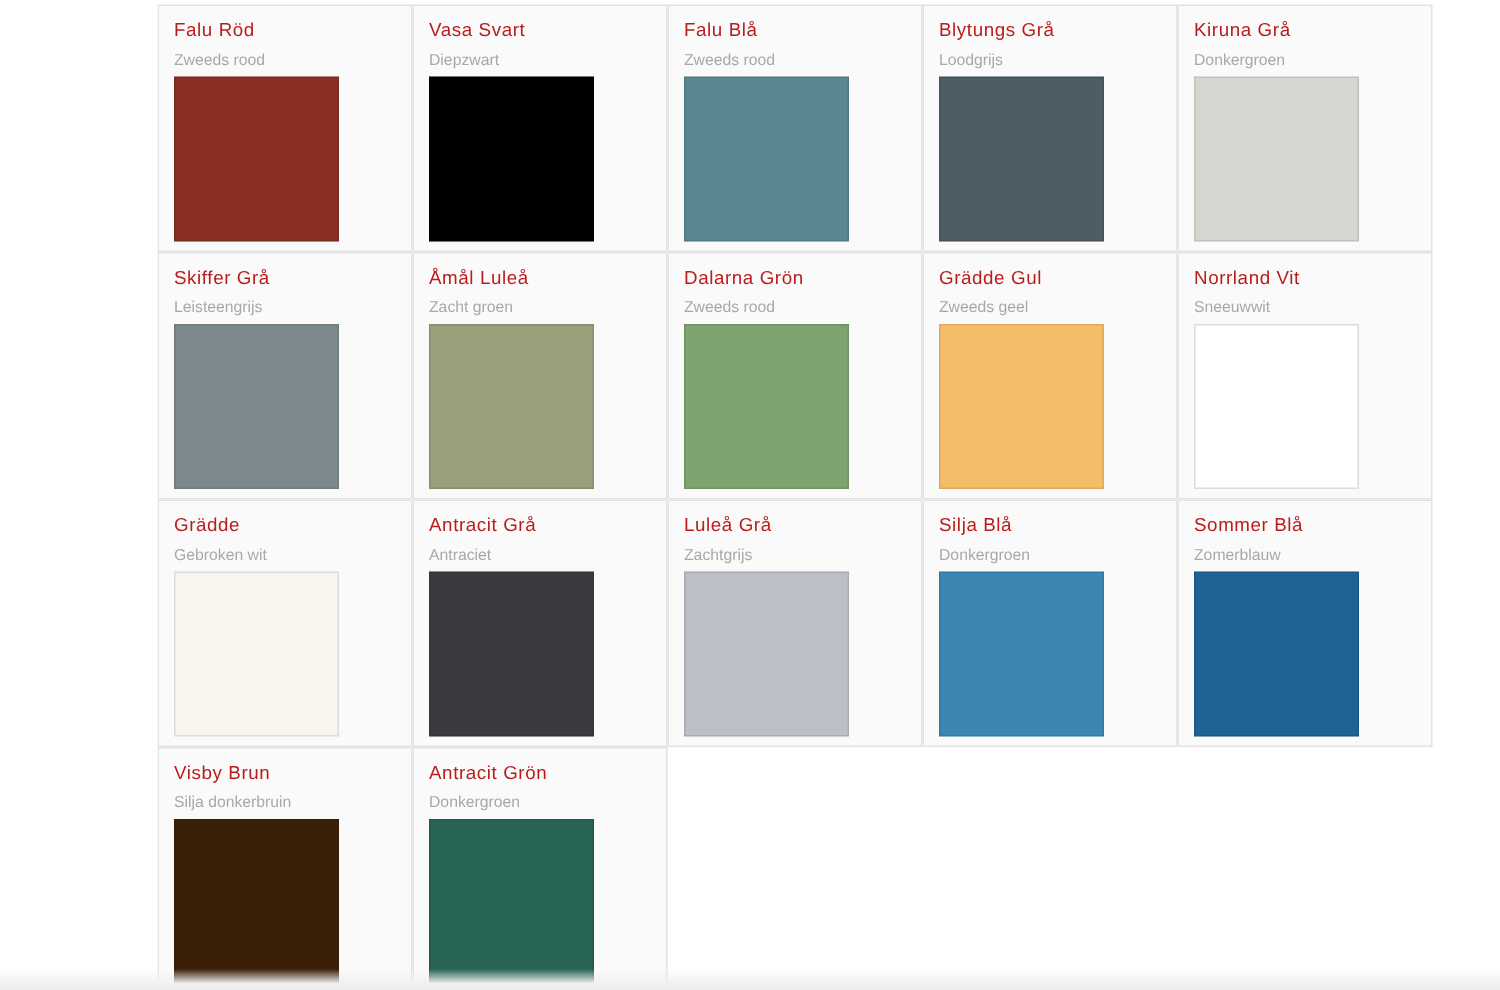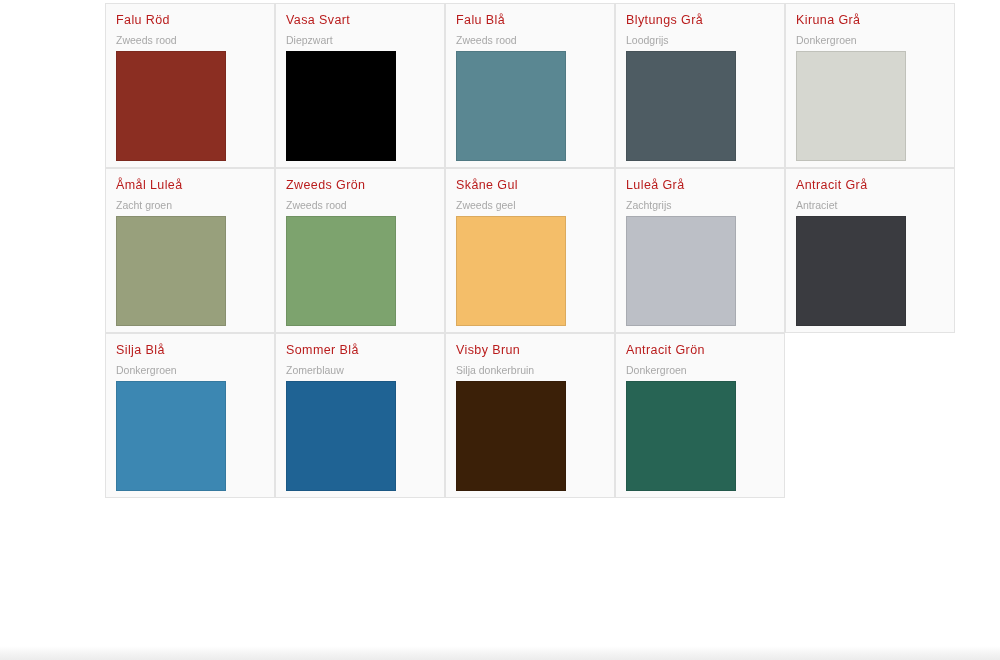--- a/index.html
+++ b/index.html
@@ -123,43 +123,58 @@
       <div class="card-title">Blytungs Grå</div>
       <div class="card-subtitle">Loodgrijs</div>
       <div class="color-chip" style="background: rgb(78, 92, 99);"></div>
     </div>
     <div class="swatch-card">
       <div class="card-title">Kiruna Grå</div>
       <div class="card-subtitle">Donkergroen</div>
       <div class="color-chip" style="background: rgb(214, 215, 208);"></div>
     </div>
     <div class="swatch-card">
+      <div class="card-title">Skiffer Grå</div>
+      <div class="card-subtitle">Leisteengrijs</div>
+      <div class="color-chip" style="background: rgb(124, 137, 140);"></div>
+    </div>
+    <div class="swatch-card">
       <div class="card-title">Åmål Luleå</div>
       <div class="card-subtitle">Zacht groen</div>
       <div class="color-chip" style="background: rgb(152, 160, 124);"></div>
     </div>
     <div class="swatch-card">
-      <div class="card-title">Zweeds Grön</div>
+      <div class="card-title">Dalarna Grön</div>
       <div class="card-subtitle">Zweeds rood</div>
       <div class="color-chip" style="background: rgb(125, 163, 110);"></div>
     </div>
     <div class="swatch-card">
-      <div class="card-title">Skåne Gul</div>
+      <div class="card-title">Grädde Gul</div>
       <div class="card-subtitle">Zweeds geel</div>
       <div class="color-chip" style="background: rgb(244, 190, 105);"></div>
+    </div>
+    <div class="swatch-card">
+      <div class="card-title">Norrland Vit</div>
+      <div class="card-subtitle">Sneeuwwit</div>
+      <div class="color-chip chip-white" style="background: rgb(255, 255, 255);"></div>
+    </div>
+    <div class="swatch-card">
+      <div class="card-title">Grädde</div>
+      <div class="card-subtitle">Gebroken wit</div>
+      <div class="color-chip chip-white" style="background: rgb(247, 245, 236);"></div>
+    </div>
+    <div class="swatch-card">
+      <div class="card-title">Antracit Grå</div>
+      <div class="card-subtitle">Antraciet</div>
+      <div class="color-chip" style="background: rgb(58, 59, 64);"></div>
     </div>
     <div class="swatch-card">
       <div class="card-title">Luleå Grå</div>
       <div class="card-subtitle">Zachtgrijs</div>
       <div class="color-chip" style="background: rgb(188, 191, 198);"></div>
-    </div>
-    <div class="swatch-card">
-      <div class="card-title">Antracit Grå</div>
-      <div class="card-subtitle">Antraciet</div>
-      <div class="color-chip" style="background: rgb(58, 59, 64);"></div>
     </div>
     <div class="swatch-card">
       <div class="card-title">Silja Blå</div>
       <div class="card-subtitle">Donkergroen</div>
       <div class="color-chip" style="background: rgb(60, 135, 178);"></div>
     </div>
     <div class="swatch-card">
       <div class="card-title">Sommer Blå</div>
       <div class="card-subtitle">Zomerblauw</div>
       <div class="color-chip" style="background: rgb(31, 99, 148);"></div>

